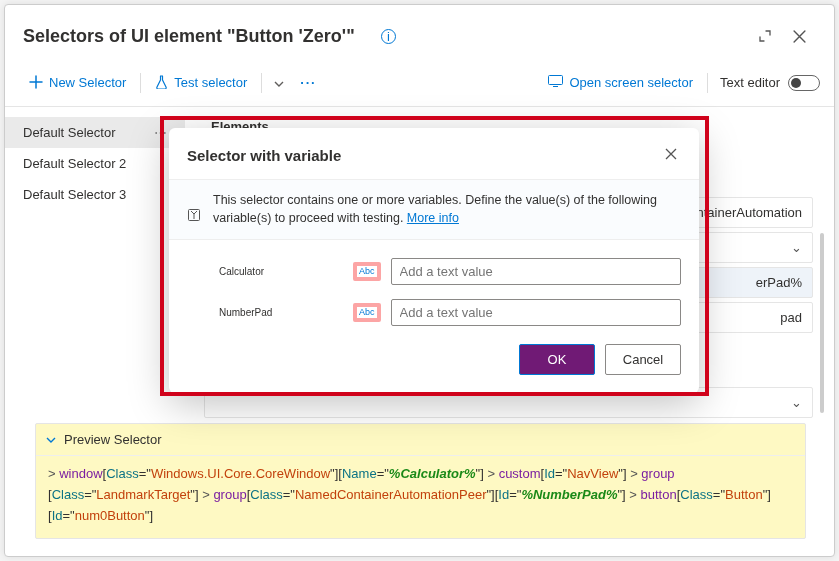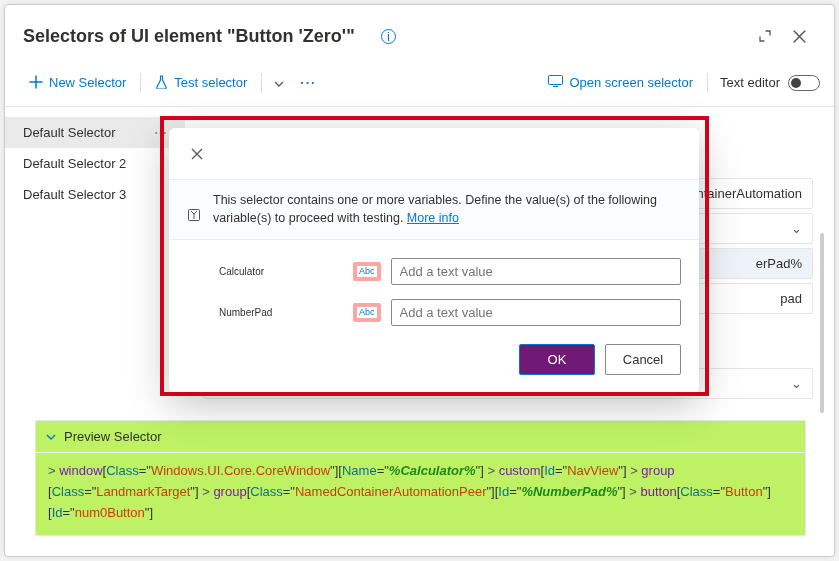--- a/index.html
+++ b/index.html
@@ -200,24 +200,24 @@
     padding: 10px 18px 18px 18px;
   }
   .btn {
     min-width:76px; padding:7px 14px;
     border-radius:2px; font-size:13px; cursor:pointer;
     text-align:center;
   }
   .btn-primary { background:#701a75; color:#fff; border:1px solid #0078d4;}
   .btn-default { background:#fff; color:#323130; border:1px solid #8a8886;}
   .preview-panel {
-    margin: 16px 28px 0 30px;
+    margin: 0 28px 0 30px;
     border:1px solid #e5e5e5;
     border-radius:2px;
-    background:#bef264;
+    background:#fef9c3;
   }
   .preview-head {
     display:flex; align-items:center; gap:8px;
     padding:8px 10px;
     border-bottom:1px solid #eee;
     cursor:pointer;
     color:#323130;
   }
   .preview-body {
     padding:8px 12px 12px 12px;
@@ -305,20 +305,21 @@
       </div>
       <div class="side-item">
         <span>Default Selector 2</span>
       </div>
       <div class="side-item">
         <span>Default Selector 3</span>
       </div>
     </div>
 
     <div class="main-area">
+      <div class="elements-title">Elements</div>
       <div class="elements-list">
         <div style="height:54px"></div>
         <div class="el-row">
           <span class="name" style="margin-left:auto">containerAutomation</span>
         </div>
         <div class="el-row" style="justify-content:flex-end">
           <span class="chev">⌄</span>
         </div>
         <div class="el-row bg-highlight">
           <span class="name" style="margin-left:auto">erPad%</span>
@@ -348,20 +349,21 @@
 
   <div class="footer-actions">
     
     
   </div>
 
   <div class="red-box"></div>
 
   <div class="dialog">
     <div class="dlg-head">
+      <h2>Selector with variable</h2>
       <span class="dlg-close">
         <svg width="12" height="12" viewBox="0 0 12 12">
             <path d="M1 1l10 10M11 1L1 11" stroke="#555" stroke-width="1.3"></path>
           </svg>
       </span>
     </div>
     <div class="dlg-info">
       <span class="icon">
         <svg width="14" height="14" viewBox="0 0 14 14">
             <rect x="1.5" y="1.5" width="11" height="11" rx="1" stroke="#555" fill="none"></rect>

